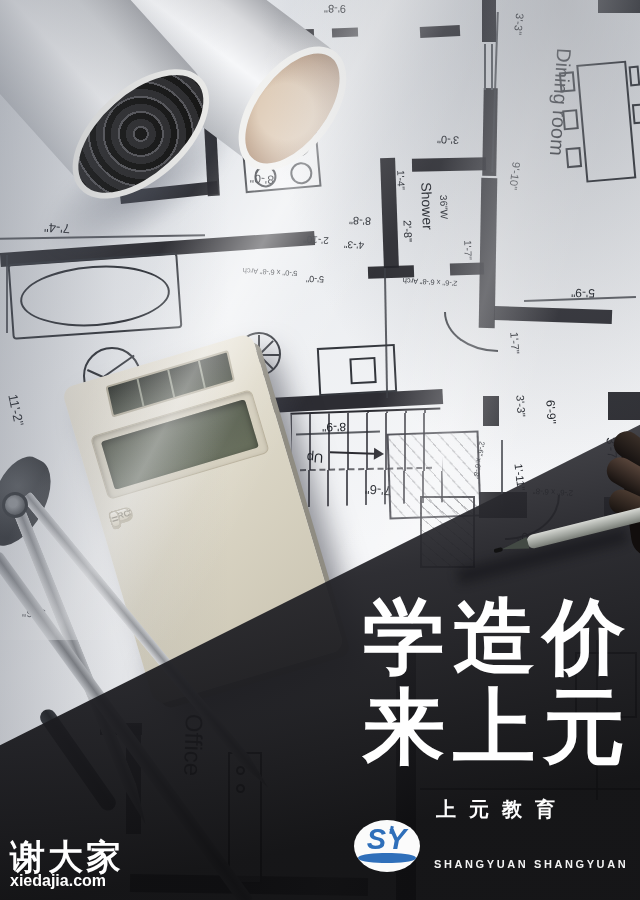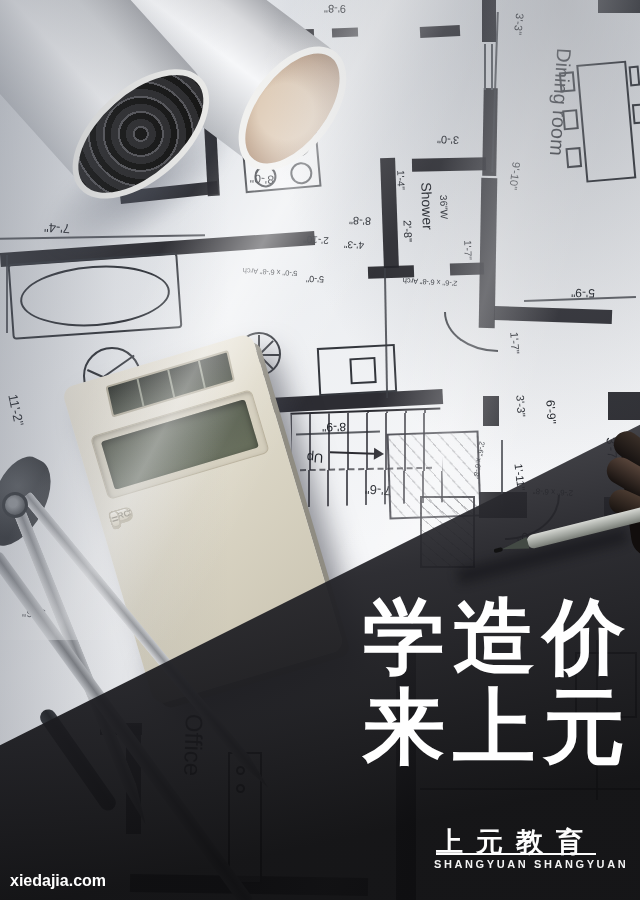--- a/index.html
+++ b/index.html
@@ -202,22 +202,22 @@
 
   
   .h1,.h2{width:300px;left:348px;text-align:center;color:#fff;font-weight:900;font-size:82px;letter-spacing:8px;
     font-family:"DejaVu Sans","Liberation Sans",sans-serif;line-height:1;}
   .h1{top:596px;} .h2{top:686px;}
   .logo-ellipse{left:354px;top:820px;width:66px;height:52px;border-radius:50%;background:#fbfbfb;}
   .logo-sy{left:0;top:3px;width:100%;text-align:center;font-size:29px;font-weight:700;font-style:italic;
     color:#2f6fba;font-family:"Liberation Sans",sans-serif;letter-spacing:1px;}
   .logo-tick{left:36px;top:6px;width:3px;height:8px;background:#2f6fba;transform:rotate(12deg);}
   .logo-band{left:4px;top:33px;width:58px;height:10px;border-radius:50%/60%;background:#2f6fba;}
-  .brand-cn{left:436px;top:824px;font-size:27px;font-weight:700;color:#fdfdfd;letter-spacing:13px;
-    font-family:"DejaVu Serif","Liberation Serif",serif;white-space:nowrap;text-decoration:underline;}
+  .brand-cn{left:436px;top:796px;font-size:20px;font-weight:700;color:#fdfdfd;letter-spacing:13px;
+    font-family:"DejaVu Serif","Liberation Serif",serif;white-space:nowrap;}
   .brand-en{left:434px;top:858px;font-size:11px;font-weight:700;color:#f3f3f3;letter-spacing:2.6px;white-space:nowrap;}
   .wm-cn{left:10px;top:834px;font-size:35px;font-weight:800;color:#fff;letter-spacing:3px;
     font-family:"DejaVu Sans","Liberation Sans",sans-serif;white-space:nowrap;}
   .wm-url{left:10px;top:872px;font-size:16px;font-weight:700;color:#fff;white-space:nowrap;}
 
   .z1{z-index:1;} .z2{z-index:2;} .z3{z-index:3;} .z4{z-index:4;} .z5{z-index:5;}
   .z6{z-index:6;} .z7{z-index:7;} .z8{z-index:8;} .z9{z-index:9;}
 </style>
 </head>
 <body>
@@ -416,18 +416,24 @@
     <div class="palm"></div>
     <div class="finger f1"></div>
     <div class="finger f2"></div>
     <div class="finger f3"></div>
     <div class="pen"></div>
   </div>
 
   <div class="h1 z9">学造价</div>
   <div class="h2 z9">来上元</div>
 
+  <div class="logo-ellipse z9">
+    <div class="logo-sy">SY</div>
+    <div class="logo-tick"></div>
+    <div class="logo-band"></div>
+  </div>
   <div class="brand-cn z9">上元教育</div>
   <div class="brand-en z9">SHANGYUAN SHANGYUAN</div>
 
+  <div class="wm-cn z9">谢大家</div>
   <div class="wm-url z9">xiedajia.com</div>
 
 </div>
 
 </body></html>

